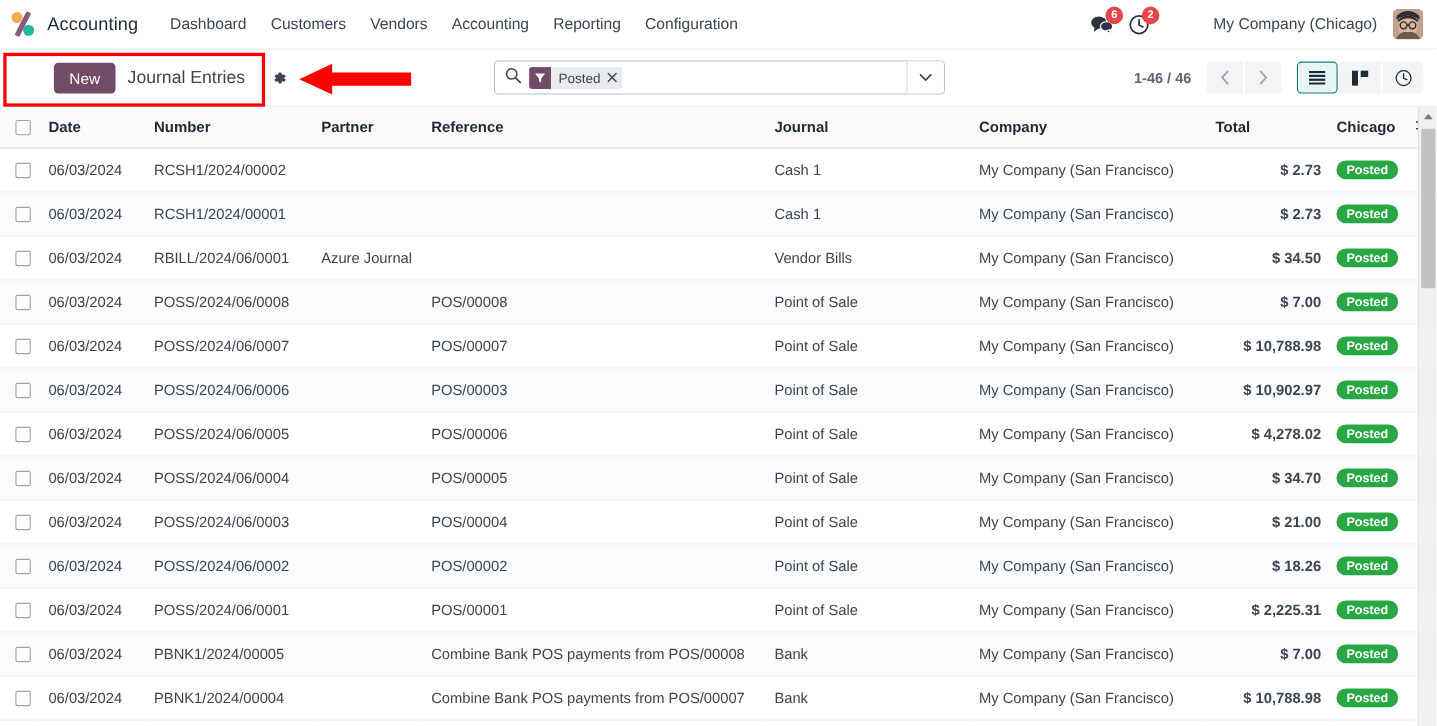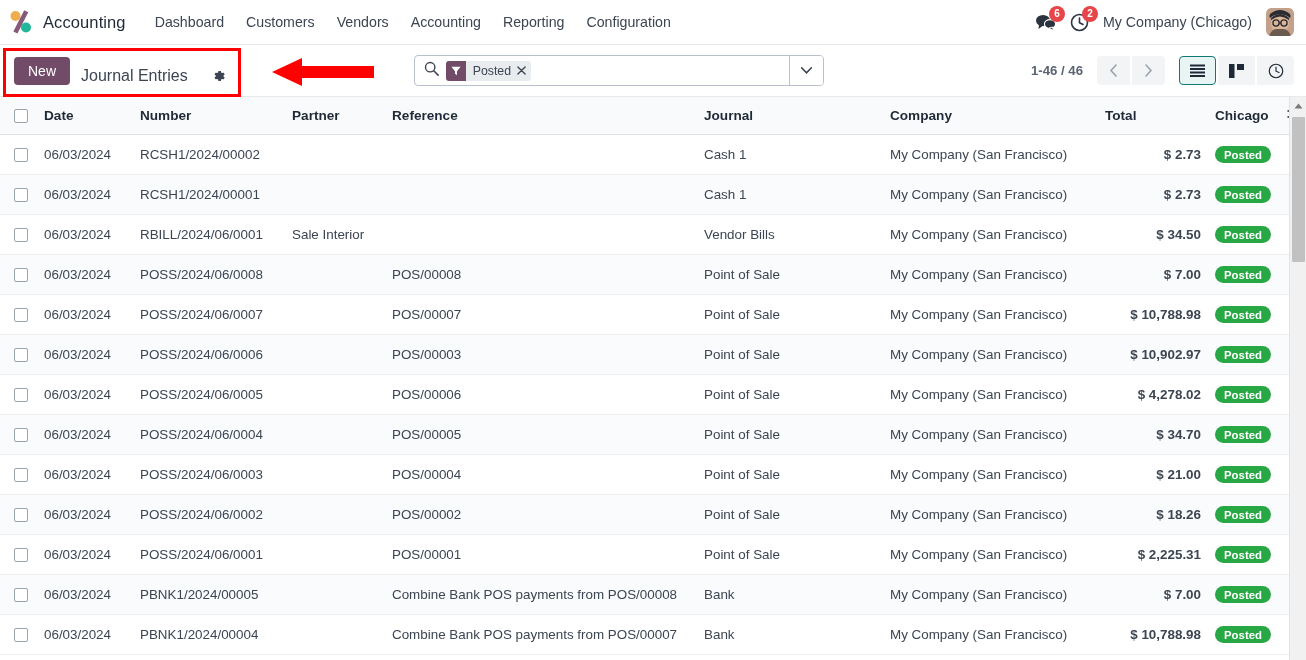--- a/index.html
+++ b/index.html
@@ -62,40 +62,41 @@
     border-radius: 9px;
     text-align: center;
     padding: 0 3px;
     font-weight: bold;
   }
   .company-name {
     font-size: 14.2px;
     color: #3c4552;
     cursor: pointer;
     white-space: nowrap;
+    margin-left: 44px;
   }
   .avatar {
     width: 28px; height: 28px;
     border-radius: 5px;
     overflow: hidden;
     cursor: pointer;
     display: block;
   }
 
   
   .cp {
     height: 52px;
     background: #ffffff;
     display: flex;
     align-items: center;
     padding: 0 12px 0 14px;
     position: relative;
     border-bottom: 1px solid #e7e9ed;
   }
-  .cp-left { display: flex; align-items: flex-end; gap: 11px; }
+  .cp-left { display: flex; align-items: center; gap: 11px; margin-left: 35px; }
   .btn-new {
     background: #714B67;
     color: #ffffff;
     border: none;
     border-radius: 4px;
     font-size: 14px;
     padding: 6px 14px;
     cursor: pointer;
     font-family: inherit;
   }
@@ -506,21 +507,21 @@
           <td class="c-journal">Cash 1</td>
           <td class="c-company">My Company (San Francisco)</td>
           <td class="c-total">$ 2.73</td>
           <td class="c-status"><span class="pill">Posted</span></td>
           <td class="c-opt"></td>
         </tr>
         <tr>
           <td class="c-check"><span class="cbox"></span></td>
           <td class="c-date">06/03/2024</td>
           <td class="c-number">RBILL/2024/06/0001</td>
-          <td class="c-partner">Sale Interior</td>
+          <td class="c-partner">Azure Journal</td>
           <td class="c-ref"></td>
           <td class="c-journal">Vendor Bills</td>
           <td class="c-company">My Company (San Francisco)</td>
           <td class="c-total">$ 34.50</td>
           <td class="c-status"><span class="pill">Posted</span></td>
           <td class="c-opt"></td>
         </tr>
         <tr>
           <td class="c-check"><span class="cbox"></span></td>
           <td class="c-date">06/03/2024</td>

